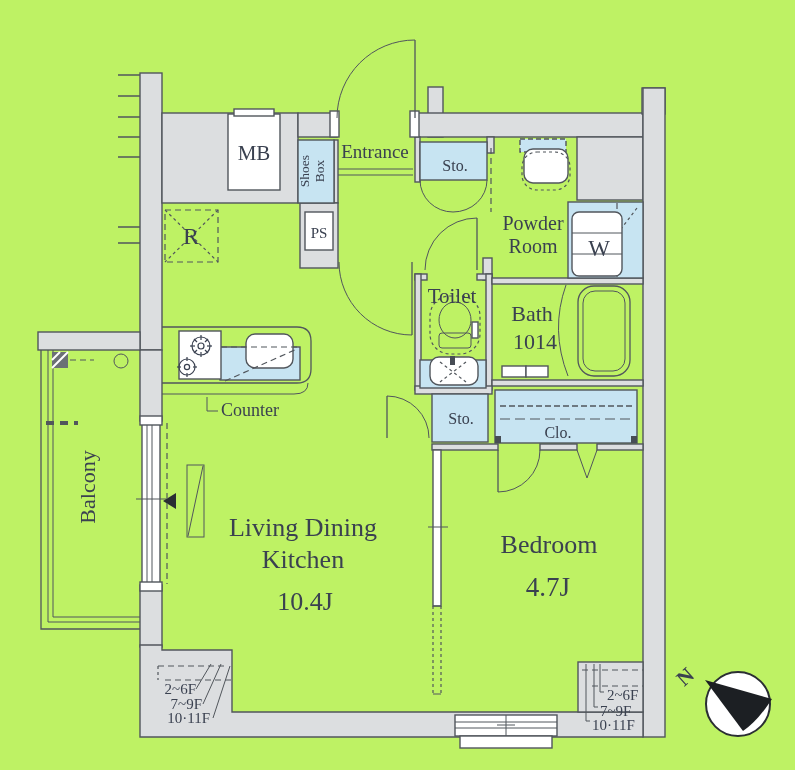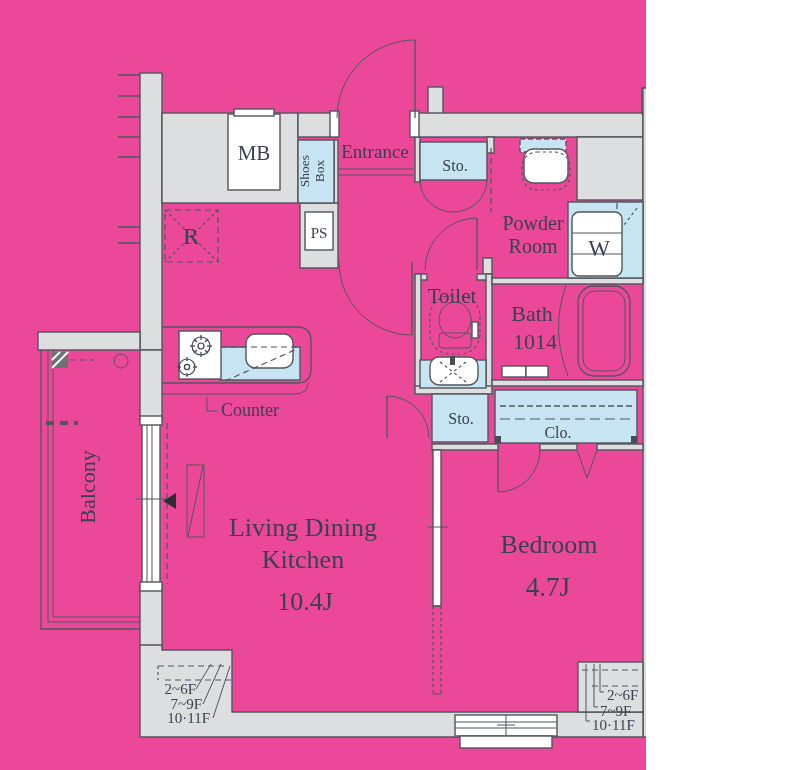--- a/index.html
+++ b/index.html
@@ -1,16 +1,16 @@
 <!DOCTYPE html>
 <html><head>
 <meta charset="utf-8">
 <style>
   html,body{margin:0;padding:0;background:#ffffff;}
-  .plan-wrap{position:relative;width:646px;height:770px;background:#ec4899;overflow:hidden;
+  .plan-wrap{position:relative;width:795px;height:770px;background:#bef264;overflow:hidden;
              font-family:"Liberation Serif","DejaVu Serif",serif;}
   svg{position:absolute;left:0;top:0;}
   text{fill:#3a4150;font-family:"Liberation Serif","DejaVu Serif",serif;}
   .wall{fill:#dcdee0;stroke:#51565c;stroke-width:1.4;}
   .blue{fill:#c7e4f2;stroke:#51565c;stroke-width:1.4;}
   .whitebox{fill:#ffffff;stroke:#51565c;stroke-width:1.4;}
   .ln{fill:none;stroke:#51565c;stroke-width:1.3;}
   .thin{fill:none;stroke:#51565c;stroke-width:1;}
   .dash{fill:none;stroke:#51565c;stroke-width:1.2;stroke-dasharray:6 4;}
   .dash2{fill:none;stroke:#51565c;stroke-width:1.2;stroke-dasharray:3 3;}

